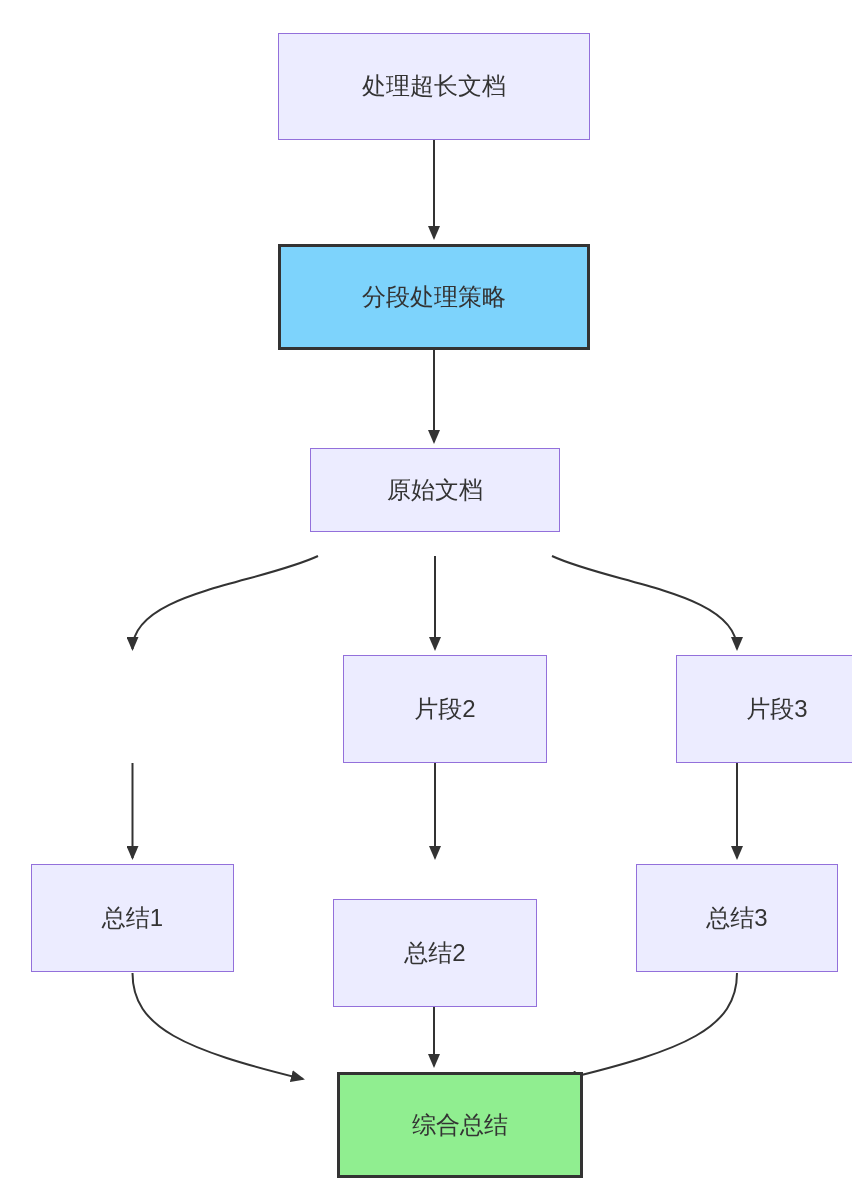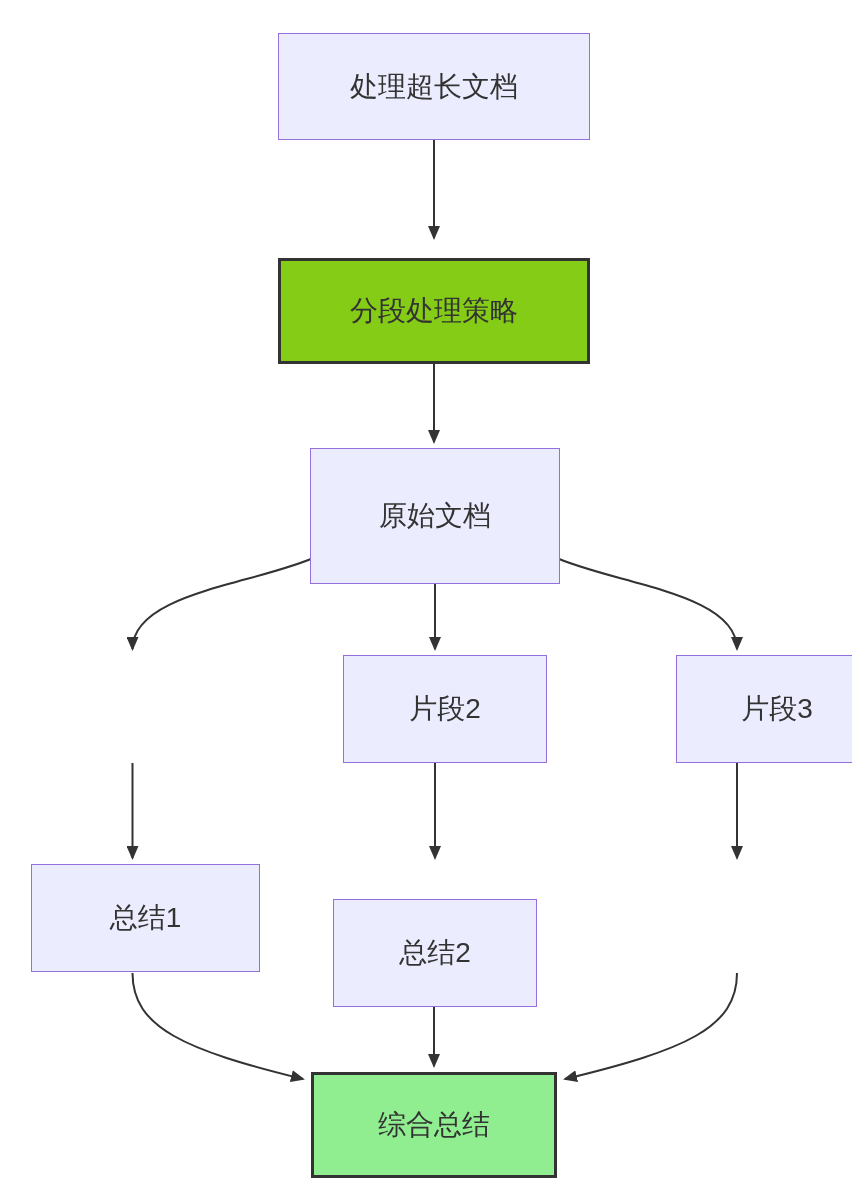--- a/index.html
+++ b/index.html
@@ -25,42 +25,42 @@
   }
   .node {
     position: absolute;
     box-sizing: border-box;
     display: flex;
     align-items: center;
     justify-content: center;
     background: #ECECFF;
     border: 1.5px solid #9370DB;
     color: #333333;
-    font-size: 28px;
+    font-size: 24px;
     line-height: 1.2;
     text-align: left;
     white-space: nowrap;
   }
   .node.emphasis {
-    background: #84cc16;
+    background: #7dd3fc;
     border: 3px solid #333333;
-    margin-top: 14px;
   }
   .node.result {
     background: #90EE90;
     border: 3px solid #333333;
+    margin-left: 26px;
   }
   
   #node-A { left: 278px; top: 33px;   width: 312px; height: 107px; }
   #node-B { left: 278px; top: 244px;  width: 312px; height: 106px; }
-  #node-C { left: 310px; top: 448px;  width: 250px; height: 136px; }
+  #node-C { left: 310px; top: 448px;  width: 250px; height: 84px; }
   #node-D { left: 30px;  top: 655px;  width: 205px; height: 108px; }
   #node-E { left: 343px; top: 655px;  width: 204px; height: 108px; }
   #node-F { left: 676px; top: 655px;  width: 202px; height: 108px; }
-  #node-G { left: 31px;  top: 864px;  width: 229px; height: 108px; }
+  #node-G { left: 31px;  top: 864px;  width: 203px; height: 108px; }
   #node-H { left: 333px; top: 899px;  width: 204px; height: 108px; }
   #node-I { left: 636px; top: 864px;  width: 202px; height: 108px; }
   #node-J { left: 311px; top: 1072px; width: 246px; height: 106px; }
   .edge {
     fill: none;
     stroke: #333333;
     stroke-width: 2px;
   }
 </style>
 </head>
@@ -87,15 +87,16 @@
     <path class="edge" d="M 737 973 C 737 1028, 685 1050, 565 1079" marker-end="url(#arrowhead)"></path>
   </svg>
 
   <div id="node-A" class="node">处理超长文档</div>
   <div id="node-B" class="node emphasis">分段处理策略</div>
   <div id="node-C" class="node">原始文档</div>
   <div id="node-E" class="node">片段2</div>
   <div id="node-F" class="node">片段3</div>
   <div id="node-G" class="node">总结1</div>
   <div id="node-H" class="node">总结2</div>
+  <div id="node-I" class="node">总结3</div>
   <div id="node-J" class="node result">综合总结</div>
 
 </div>
 
 </body></html>

